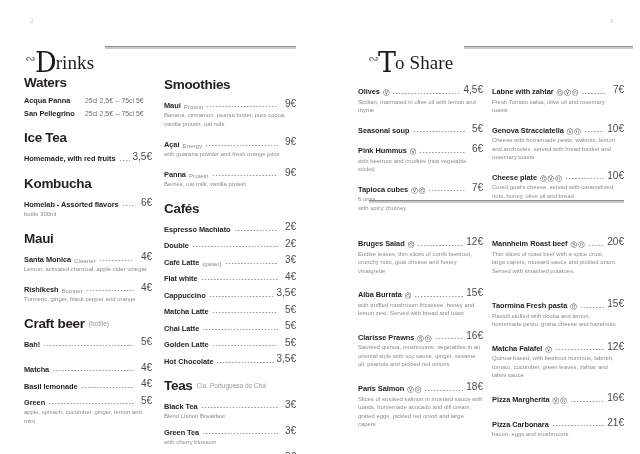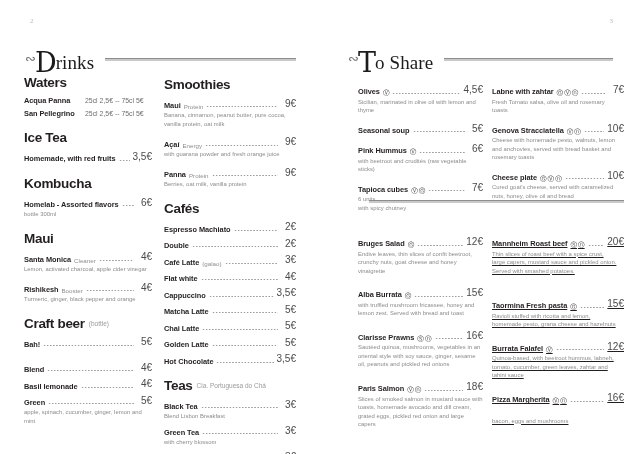--- a/index.html
+++ b/index.html
@@ -13,40 +13,40 @@
   .folio.left{left:30px;}
   .folio.right{right:27px;}
 
   .col{position:absolute;top:40px;}
   .col-1{left:24px;width:128px;}
   .col-2{left:164px;width:132px;}
   .col-3{left:358px;width:125px;}
   .col-4{left:492px;width:132px;}
 
   
-  .banner{position:absolute;display:flex;align-items:center;}
+  .banner{position:absolute;display:flex;}
   .banner-title{
     font-family:"Liberation Serif",serif;
     font-size:19px;font-weight:400;color:#1b1b1b;
     white-space:nowrap;line-height:1;letter-spacing:.1px;
   }
   .banner-title .drop{
     font-size:27px;font-family:"DejaVu Serif","Liberation Serif",serif;
     position:relative;top:3px;letter-spacing:-1px;
   }
   .banner-title .swirl{
     font-size:13px;color:#6b6b6b;position:relative;top:-6px;left:1px;
     font-family:"DejaVu Serif",serif;
   }
   .banner-rule{
     height:3px;margin-left:11px;flex:1;
     background:linear-gradient(to bottom,#8d8d8d 0%,#8d8d8d 40%,#c9c9c9 41%,#c9c9c9 100%);
   }
   #banner-drinks{left:24px;top:46px;width:272px;}
-  #banner-toshare{left:347px;top:46px;width:266px;}
+  #banner-toshare{left:367px;top:46px;width:266px;}
   #banner-main{left:358px;top:200px;width:266px;}
 
   
   .group{margin-bottom:13px;}
   .group-title{
     font-size:13.5px;font-weight:700;letter-spacing:-.3px;
     margin:0 0 5px 0;line-height:1.1;
   }
   .group-title .note{
     font-size:6.5px;font-weight:400;color:#9a9a9a;letter-spacing:0;
@@ -184,21 +184,21 @@
               <span class="leader"></span>
               <span class="price">5€</span>
             </div>
           </div>
         </div>
     </div>
     <div class="group">
       <div>
           <div class="item">
             <div class="row">
-              <span class="name">Blend</span>
+              <span class="name">Matcha</span>
               <span class="leader"></span>
               <span class="price">4€</span>
             </div>
           </div>
           <div class="item">
             <div class="row">
               <span class="name">Basil lemonade</span>
               <span class="leader"></span>
               <span class="price">4€</span>
             </div>
@@ -482,21 +482,21 @@
               <span class="ic">ⓝ</span>
             </span>
             <span class="leader"></span>
             <span class="price">18€</span>
           </div>
           <div class="desc">Slices of smoked salmon in mustard sauce with toasts, homemade avocado and dill cream, grated eggs, pickled red onion and large capers</div>
         </div>
       </div>
   </div>
 
-  <div class="col col-4" style="top:236px;text-decoration:underline;">
+  <div class="col col-4" style="top:236px;">
     <div>
         <div class="item spaced" style="margin-bottom: 12px;">
           <div class="row">
             <span class="name">Mannheim Roast beef</span>
             <span class="icons">
               <span class="ic">Ⓢ</span>
               <span class="ic">ⓝ</span>
             </span>
             <span class="leader"></span>
             <span class="price">20€</span>
@@ -509,39 +509,44 @@
             <span class="icons">
               <span class="ic">Ⓖ</span>
             </span>
             <span class="leader"></span>
             <span class="price">15€</span>
           </div>
           <div class="desc">Ravioli stuffed with ricotta and lemon, homemade pesto, grana cheese and hazelnuts</div>
         </div>
         <div class="item spaced" style="margin-bottom: 12px;">
           <div class="row">
-            <span class="name">Burrata Falafel</span>
+            <span class="name">Matcha Falafel</span>
             <span class="icons">
               <span class="ic">Ⓥ</span>
             </span>
             <span class="leader"></span>
             <span class="price">12€</span>
           </div>
           <div class="desc">Quinoa-based, with beetroot hummus, labneh, tomato, cucumber, green leaves, zahtar and tahini sauce</div>
         </div>
         <div class="item spaced" style="margin-bottom: 12px;">
           <div class="row">
             <span class="name">Pizza Margherita</span>
             <span class="icons">
               <span class="ic">Ⓥ</span>
               <span class="ic">ⓝ</span>
             </span>
             <span class="leader"></span>
             <span class="price">16€</span>
           </div>
         </div>
         <div class="item spaced" style="margin-bottom: 12px;">
+          <div class="row">
+            <span class="name">Pizza Carbonara</span>
+            <span class="leader"></span>
+            <span class="price">21€</span>
+          </div>
           <div class="desc">bacon, eggs and mushrooms</div>
         </div>
       </div>
   </div>
 
 </div>
 
 </body></html>

